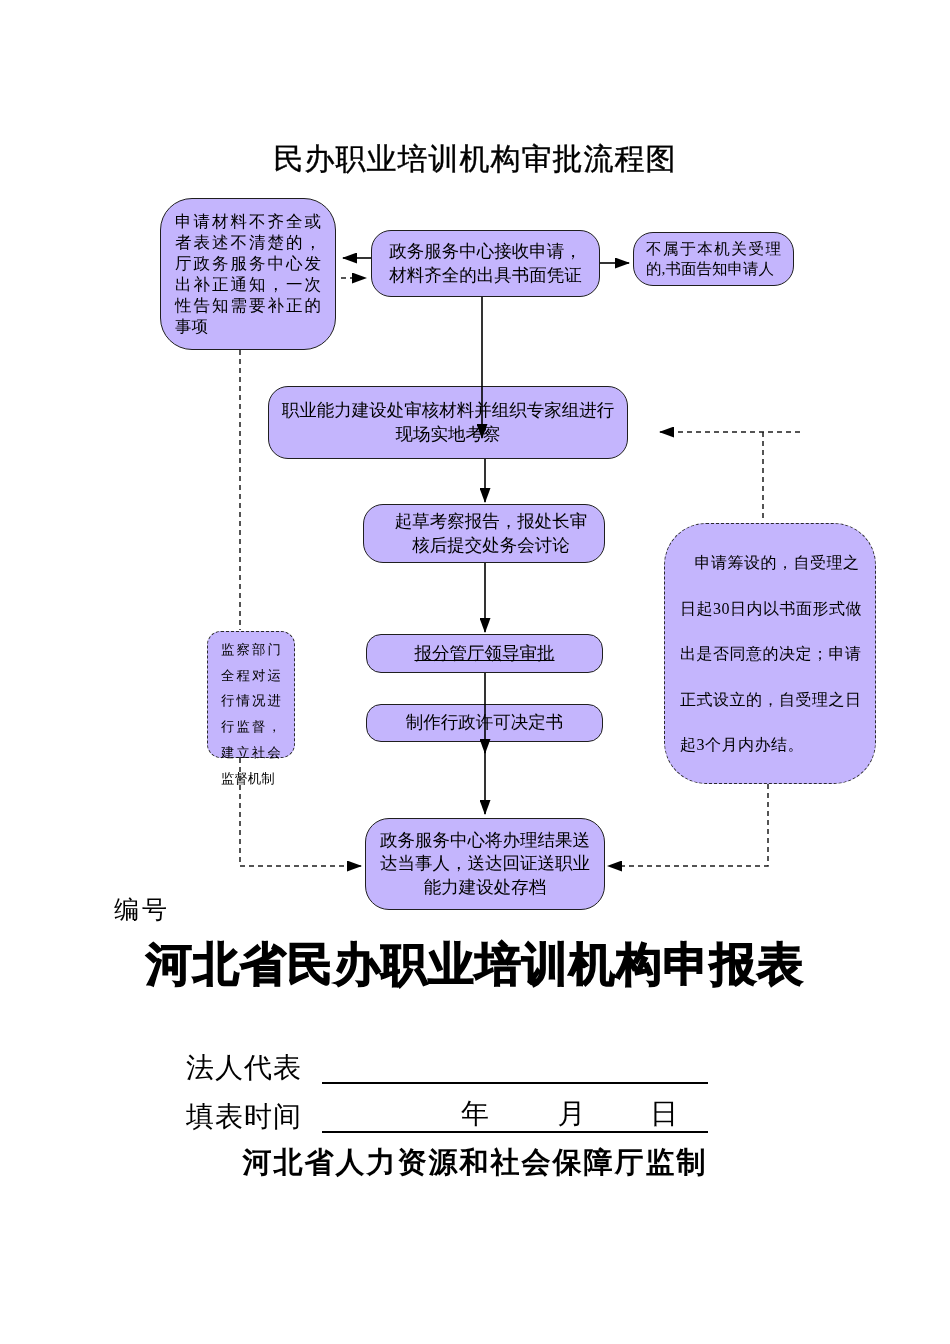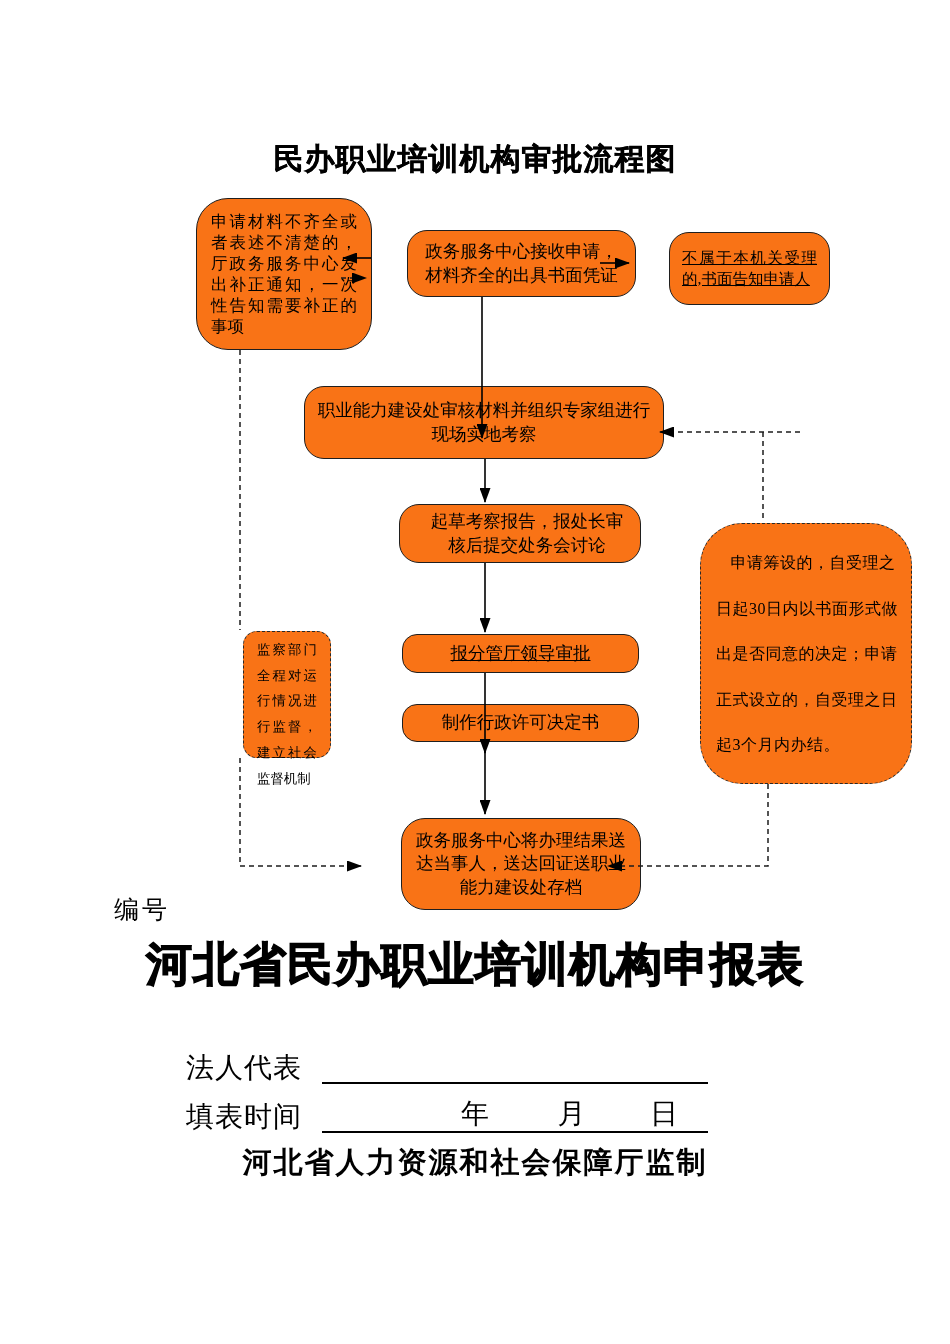--- a/index.html
+++ b/index.html
@@ -2,35 +2,35 @@
 <html><head>
 <meta charset="utf-8">
 <style>
   html,body{margin:0;padding:0;background:#ffffff;}
   .page{
     position:relative; width:950px; height:1344px; background:#fff;
     font-family:"Liberation Serif","DejaVu Serif",serif; color:#000; overflow:hidden;
   }
   .flow-title{
     position:absolute; left:0; right:0; top:139px; text-align:center;
-    font-size:30px; font-weight:bold; letter-spacing:1px; -webkit-text-stroke:0.4px #000;
+    font-size:30px; font-weight:normal; letter-spacing:1px; -webkit-text-stroke:0.4px #000;
   }
   .connectors{position:absolute; left:0; top:0; z-index:10; pointer-events:none;}
   .connectors line, .connectors polyline{stroke:#000; stroke-width:1.6; fill:none;}
   .connectors .dash{stroke-dasharray:5 4; stroke-width:1.5; stroke:#1c1c1c;}
   .fbox{
-    position:absolute; z-index:2; box-sizing:border-box; background:#f97316;
+    position:absolute; z-index:2; box-sizing:border-box; background:#c4b5fd;
     border:1.6px solid #1f1f1f; border-radius:20px;
     display:flex; align-items:center; justify-content:center;
-    text-align:center; font-size:17px; line-height:1.32; padding:6px 10px;margin-left:36px;
+    text-align:center; font-size:17px; line-height:1.32; padding:6px 10px;
   }
   .notice{left:160px; top:198px; width:176px; height:152px; border-radius:32px;
           text-align:justify; font-size:16.5px; line-height:1.28; padding:10px 14px;}
   .receive{left:371px; top:230px; width:229px; height:67px; font-size:17.5px;}
-  .reject{left:633px; top:232px; width:161px; height:73px; font-size:15.5px; text-align:justify; padding:6px 12px;text-decoration:underline;}
+  .reject{left:633px; top:232px; width:161px; height:54px; font-size:15.5px; text-align:justify; padding:6px 12px;}
   .review{left:268px; top:386px; width:360px; height:73px; font-size:17.5px;}
   .draft{left:363px; top:504px; width:242px; height:59px; font-size:17.5px;padding-left:24px;}
   .approve{left:366px; top:634px; width:237px; height:39px; border-radius:15px; font-size:17.5px; padding:2px 10px;text-decoration:underline;}
   .decision{left:366px; top:704px; width:237px; height:38px; border-radius:15px; font-size:17.5px; padding:2px 10px;}
   .deliver{left:365px; top:818px; width:240px; height:92px; border-radius:24px; font-size:17.5px;}
   .supervise{left:207px; top:631px; width:88px; height:127px; border:1.5px dashed #2a2a2a;
              border-radius:14px; font-size:13.4px; line-height:1.92; text-align:justify;
              padding:5px 13px; align-items:flex-start;}
   .deadline{left:664px; top:523px; width:212px; height:261px; border:1.5px dashed #2a2a2a;
             border-radius:42px; font-size:16px; line-height:2.85; letter-spacing:0.5px;

